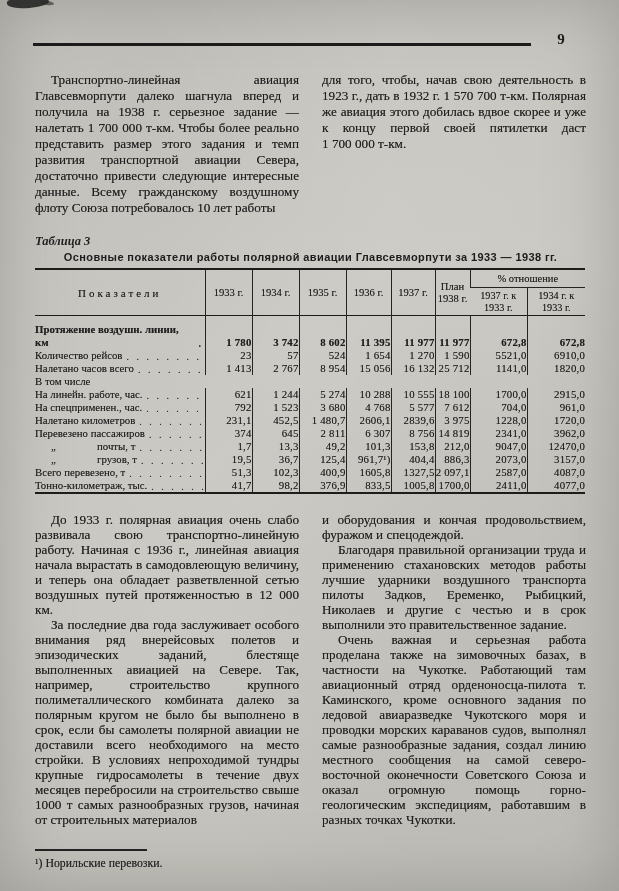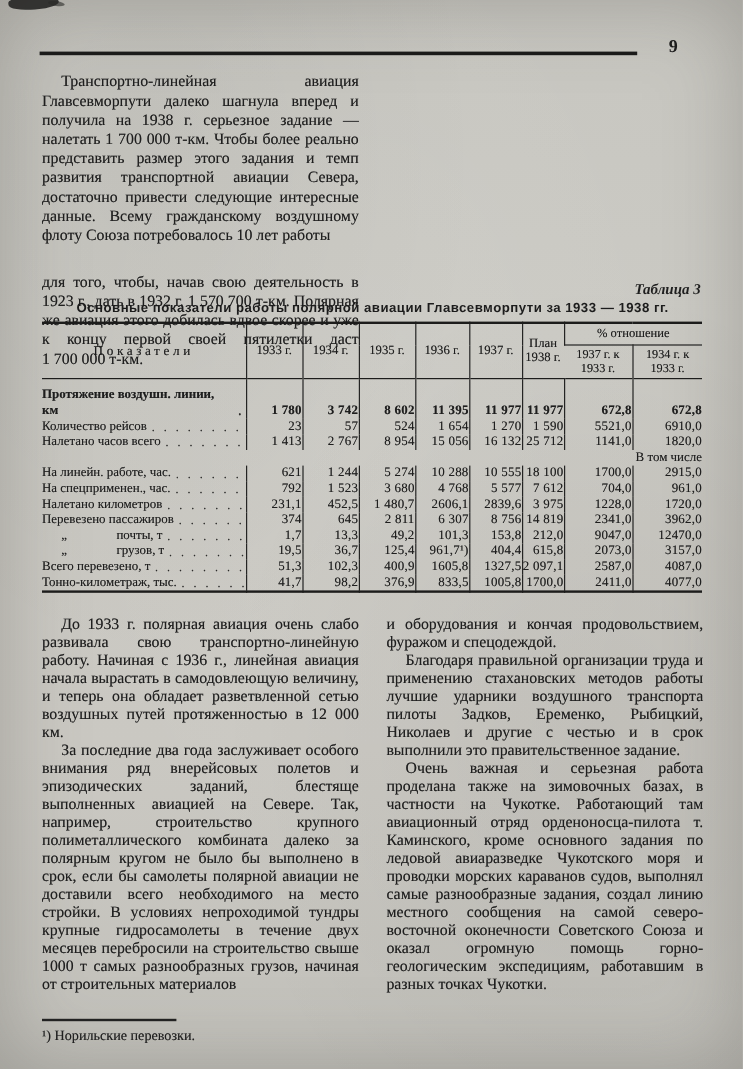--- a/index.html
+++ b/index.html
@@ -21,29 +21,29 @@
   .smudge{position:absolute;left:7px;top:-3px;width:42px;height:11px;background:#1d1d1c;
     border-radius:40% 70% 55% 65%;transform:rotate(-5deg);opacity:.85;}
   .smudge2{position:absolute;left:40px;top:1px;width:14px;height:4px;background:#2a2a28;
     border-radius:50%;transform:rotate(8deg);opacity:.6;}
 
   .header-rule{position:absolute;left:33px;top:43px;width:498px;height:3px;background:#1b1b1a;}
   .page-number{position:absolute;left:544px;top:31px;width:34px;text-align:center;
     font-weight:bold;font-size:15px;color:#1c1c1c;}
 
   .cols{position:absolute;left:35px;width:551px;display:flex;gap:23px;}
-  .cols-top{top:60px;flex-direction:column;}
+  .cols-top{top:72px;}
   .cols-bottom{top:512px;}
   .col{width:264px;text-align:justify;font-size:13.2px;line-height:16px;color:#1f1f1f;
     text-shadow:0 0 .5px rgba(25,25,25,.55);}
   .cols-bottom .col{line-height:15px;}
   .col p{margin:0;}
   .col p.ind{text-indent:16px;}
 
-  .table-caption{position:absolute;left:35px;top:234px;width:549px;text-align:right;
+  .table-caption{position:absolute;left:35px;top:234px;width:549px;text-align:left;
     font-style:italic;font-weight:bold;font-size:12.5px;color:#1f1f1f;}
   .table-title{position:absolute;left:35px;top:251px;width:551px;text-align:center;
     font-family:"Liberation Sans","DejaVu Sans",sans-serif;
     font-weight:bold;font-size:11px;letter-spacing:.4px;color:#1c1c1c;}
 
   .table-wrap{position:absolute;left:35px;top:268px;width:551px;}
   table.ztable{border-collapse:collapse;table-layout:fixed;width:550px;
     border-top:2.5px solid #1c1c1b;border-bottom:2.5px solid #1c1c1b;
     font-size:10.8px;color:#1e1e1e;text-shadow:0 0 .4px rgba(25,25,25,.5);}
   .ztable col.c-stub{width:170px;}
@@ -63,21 +63,21 @@
   th.year-h{font-size:10.6px;line-height:11.5px;}
   .ztable tbody td{vertical-align:bottom;line-height:13px;padding:0;}
   .ztable tbody tr:first-child td{padding-top:7px;font-weight:bold;}
   td.num{text-align:right;padding-right:5px;letter-spacing:.2px;}
   td.stub{padding-left:3px;}
   .stub-line{display:flex;align-items:flex-end;}
   .stub-line .lbl{flex:0 1 auto;}
   .stub-line .ditto{flex:0 0 46px;padding-left:16px;}
   .stub-line .dots{flex:1 1 6px;overflow:hidden;white-space:nowrap;height:12px;
     letter-spacing:2.5px;margin-left:4px;color:#2b2b2a;font-size:10px;}
-  td.group-label{padding:7px 0 2px 12px;border-left:none;text-align:right;}
+  td.group-label{padding:7px 0 2px 12px;border-left:none;}
   tr.grp td{border-left:none;}
   
 
   .footnote{position:absolute;left:35px;top:849px;width:264px;}
   .footnote-rule{width:112px;height:1.5px;background:#222;margin-bottom:5px;}
   .footnote-text{font-size:11.8px;color:#1f1f1f;text-shadow:0 0 .4px rgba(25,25,25,.5);}
 </style>
 </head>
 <body>
 
@@ -268,21 +268,21 @@
                 <span class="ditto">„</span>
                 <span class="lbl">грузов, т</span>
                 <span class="dots">. . . . . . . . . . . . . . . . . . . .</span>
               </div>
             </td>
             <td class="num">19,5</td>
             <td class="num">36,7</td>
             <td class="num">125,4</td>
             <td class="num">961,7¹)</td>
             <td class="num">404,4</td>
-            <td class="num">615,8</td>
+            <td class="num">886,3</td>
             <td class="num">2073,0</td>
             <td class="num">3157,0</td>
           </tr>
           <tr>
             <td class="stub">
               <div class="stub-line">
                 <span class="lbl">Всего перевезено, т</span>
                 <span class="dots">. . . . . . . . . . . . . . . . . . . .</span>
               </div>
             </td>

